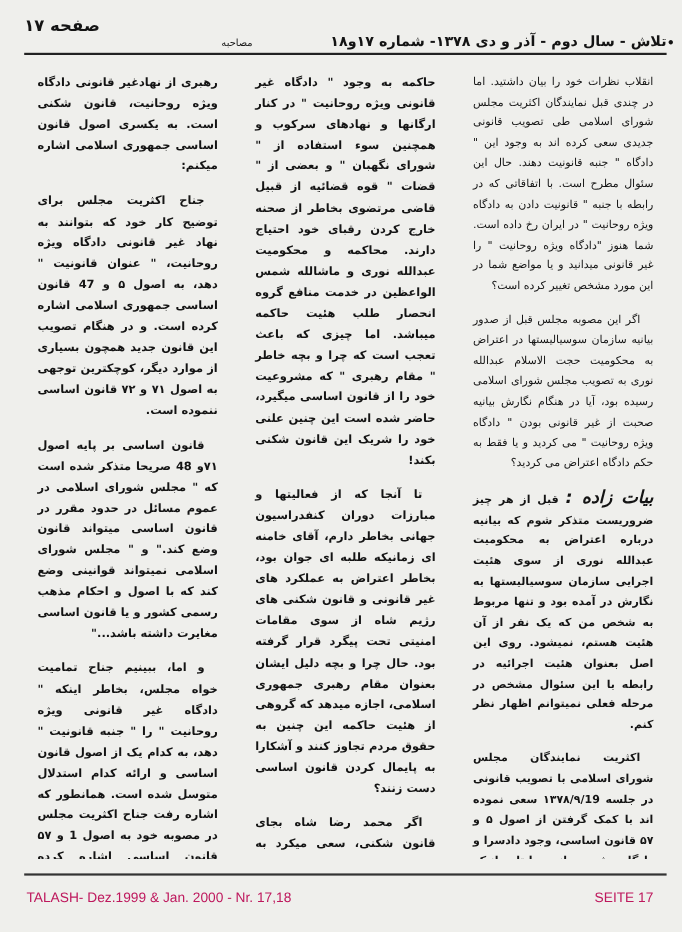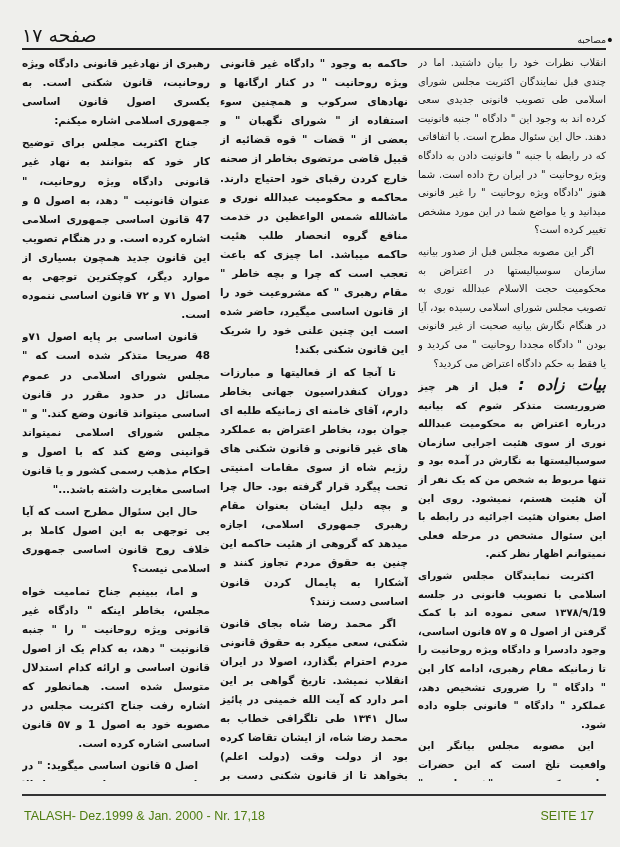--- a/index.html
+++ b/index.html
@@ -13,80 +13,80 @@
   .page { position: absolute; inset: 0; }
   .header {
     position: absolute; left: 22px; right: 14px; top: 26px; height: 22px;
     display: flex; align-items: flex-end; justify-content: space-between;
     direction: rtl;
     border-bottom: 2px solid #222;
   }
   .header .dot { position: absolute; right: -8px; top: 6px; font-size: 14px; }
   .hdr-title { font-weight: bold; font-size: 13px; letter-spacing: -0.2px; padding-bottom: 2px; }
   .hdr-section { font-size: 9px; padding-bottom: 3px; margin-left: 40px; }
-  .hdr-page { font-weight: normal; font-size: 19px; padding-bottom: 2px; }
+  .hdr-page { font-weight: bold; font-size: 15px; padding-bottom: 16px; }
   .columns {
     position: absolute; left: 22px; right: 14px; top: 54px; height: 727px;
     display: flex; direction: rtl; gap: 10px;
   }
   .col {
     flex: 1; direction: rtl; text-align: justify;
     font-size: 10.4px; line-height: 19.1px; font-weight: bold;
     overflow: hidden;
   }
   .col.right { font-weight: normal; font-size: 10px; line-height: 18.6px; }
-  .col p { margin: 0; text-indent: 12px; }
+  .col p { margin: 12px; text-indent: 12px; }
   .col p.noindent { text-indent: 0; }
   .col p + p { margin-top: 3px; }
   .speaker { font-style: italic; font-size: 16px; font-weight: bold; }
   .bottom-rule {
     position: absolute; left: 22px; right: 14px; top: 794px;
     border-top: 2px solid #333;
   }
   .footer {
     position: absolute; left: 24px; right: 26px; top: 809px;
     display: flex; justify-content: space-between;
-    font-family: "Liberation Sans", sans-serif; font-size: 12.5px; color: #4d7c0f;
+    font-family: "Liberation Sans", sans-serif; font-size: 12.5px; color: #be185d;
   }
 </style>
 </head>
 <body>
 
 <div class="page">
 
   <div class="header">
     <span class="dot">•</span>
+    <span class="hdr-title">تلاش - سال دوم - آذر و دی ۱۳۷۸- شماره ۱۷و۱۸</span>
     <span class="hdr-section">مصاحبه</span>
     <span class="hdr-page">صفحه ۱۷</span>
   </div>
 
   <div class="columns">
     <div class="col right">
       <p class="noindent">انقلاب نظرات خود را بیان داشتید. اما در چندی قبل نمایندگان اکثریت مجلس شورای اسلامی طی تصویب قانونی جدیدی سعی کرده اند به وجود این " دادگاه " جنبه قانونیت دهند. حال این سئوال مطرح است. با اتفاقاتی که در رابطه با جنبه " قانونیت دادن به دادگاه ویژه روحانیت " در ایران رخ داده است. شما هنوز "دادگاه ویژه روحانیت " را غیر قانونی میدانید و یا مواضع شما در این مورد مشخص تغییر کرده است؟</p>
-      <p>اگر این مصوبه مجلس قبل از صدور بیانیه سازمان سوسیالیستها در اعتراض به محکومیت حجت الاسلام عبدالله نوری به تصویب مجلس شورای اسلامی رسیده بود، آیا در هنگام نگارش بیانیه صحبت از غیر قانونی بودن " دادگاه مجددا روحانیت " می کردید و یا فقط به حکم دادگاه اعتراض می کردید؟</p>
+      <p>اگر این مصوبه مجلس قبل از صدور بیانیه سازمان سوسیالیستها در اعتراض به محکومیت حجت الاسلام عبدالله نوری به تصویب مجلس شورای اسلامی رسیده بود، آیا در هنگام نگارش بیانیه صحبت از غیر قانونی بودن " دادگاه ویژه روحانیت " می کردید و یا فقط به حکم دادگاه اعتراض می کردید؟</p>
       <p class="noindent" style="font-weight:bold;">
         <span class="speaker">بیات زاده :</span>
         <span>قبل از هر چیز ضروریست متذکر شوم که بیانیه درباره اعتراض به محکومیت عبدالله نوری از سوی هئیت اجرایی سازمان سوسیالیستها به نگارش در آمده بود و تنها مربوط به شخص من که یک نفر از آن هئیت هستم، نمیشود. روی این اصل بعنوان هئیت اجرائیه در رابطه با این سئوال مشخص در مرحله فعلی نمیتوانم اظهار نظر کنم.</span>
       </p>
       <p style="font-weight:bold;">اکثریت نمایندگان مجلس شورای اسلامی با تصویب قانونی در جلسه ۱۳۷۸/۹/19 سعی نموده اند با کمک گرفتن از اصول ۵ و ۵۷ قانون اساسی، وجود دادسرا و دادگاه ویژه روحانیت را تا زمانیکه مقام رهبری، ادامه کار این " دادگاه " را ضروری تشخیص دهد، عملکرد " دادگاه " قانونی جلوه داده شود.</p>
       <p style="font-weight:bold;">این مصوبه مجلس بیانگر این واقعیت تلخ است که این حضرات قانون شکن، خود به "غیر قانونی " بودن " دادگاه ویژه روحانیت " آگاهی کامل داشته اند، والا احتیاج به این امر نداشت که مجلس شورای اسلامی اقدام به تصویب چنین " قانونی " دست بزند. در هیچ یک از کشورهای قانونمدار جهان رسم بر این نیست که برای یک " نهادقانونی" مجددا طی تصویب قانون جدیدی، بر قانونی بودن آن "نهاد" تاکید ورزند. و آنگهی گروهای انحصار طلب هئیت</p>
     </div>
 
     <div class="col middle">
       <p class="noindent">حاکمه به وجود " دادگاه غیر قانونی ویژه روحانیت " در کنار ارگانها و نهادهای سرکوب و همچنین سوء استفاده از " شورای نگهبان " و بعضی از " قضات " قوه قضائیه از قبیل قاضی مرتضوی بخاطر از صحنه خارج کردن رقبای خود احتیاج دارند. محاکمه و محکومیت عبدالله نوری و ماشالله شمس الواعظین در خدمت منافع گروه انحصار طلب هئیت حاکمه میباشد. اما چیزی که باعث تعجب است که چرا و بچه خاطر " مقام رهبری " که مشروعیت خود را از قانون اساسی میگیرد، حاضر شده است این چنین علنی خود را شریک این قانون شکنی بکند!</p>
       <p>تا آنجا که از فعالیتها و مبارزات دوران کنفدراسیون جهانی بخاطر دارم، آقای خامنه ای زمانیکه طلبه ای جوان بود، بخاطر اعتراض به عملکرد های غیر قانونی و قانون شکنی های رژیم شاه از سوی مقامات امنیتی تحت پیگرد قرار گرفته بود. حال چرا و بچه دلیل ایشان بعنوان مقام رهبری جمهوری اسلامی، اجازه میدهد که گروهی از هئیت حاکمه این چنین به حقوق مردم تجاوز کنند و آشکارا به پایمال کردن قانون اساسی دست زنند؟</p>
       <p>اگر محمد رضا شاه بجای قانون شکنی، سعی میکرد به حقوق قانونی مردم احترام بگذارد، اصولا در ایران انقلاب نمیشد. تاریخ گواهی بر این امر دارد که آیت الله خمینی در پائیز سال ۱۳۴۱ طی تلگرافی خطاب به محمد رضا شاه، از ایشان تقاضا کرده بود از دولت وقت (دولت اعلم) بخواهد تا از قانون شکنی دست بر دارد. در واقع قانون شکنی رژیم شاه نقش بسیار بزرگی در شکل گرفتن و پیروزی انقلاب ۵۷ ایفا کرد.</p>
 
     </div>
 
     <div class="col left">
       <p class="noindent">رهبری از نهادغیر قانونی دادگاه ویژه روحانیت، قانون شکنی است. به یکسری اصول قانون اساسی جمهوری اسلامی اشاره میکنم:</p>
       <p>جناح اکثریت مجلس برای توضیح کار خود که بتوانند به نهاد غیر قانونی دادگاه ویژه روحانیت، " عنوان قانونیت " دهد، به اصول ۵ و 47 قانون اساسی جمهوری اسلامی اشاره کرده است. و در هنگام تصویب این قانون جدید همچون بسیاری از موارد دیگر، کوچکترین توجهی به اصول ۷۱ و ۷۲ قانون اساسی ننموده است.</p>
       <p>قانون اساسی بر پایه اصول ۷۱و 48 صریحا متذکر شده است که " مجلس شورای اسلامی در عموم مسائل در حدود مقرر در قانون اساسی میتواند قانون وضع کند." و " مجلس شورای اسلامی نمیتواند قوانینی وضع کند که با اصول و احکام مذهب رسمی کشور و یا قانون اساسی مغایرت داشته باشد..."</p>
-      <p>حال این سئوال مطرح است که آیا بی توجهی به این اصول کاملا بر خلاف روح قانون اساسی جمهوری اسلامی نیست؟</p>
       <p>و اما، ببینیم جناح تمامیت خواه مجلس، بخاطر اینکه " دادگاه غیر قانونی ویژه روحانیت " را " جنبه قانونیت " دهد، به کدام یک از اصول قانون اساسی و ارائه کدام استدلال متوسل شده است. همانطور که اشاره رفت جناح اکثریت مجلس در مصوبه خود به اصول 1 و ۵۷ قانون اساسی اشاره کرده است.</p>
       <p>اصل ۵ قانون اساسی میگوید: " در زمان غیبت حضرت ولی عصر عجل الا تعالی فرجه، در جمهوری اسلامی ایران ولایت امر و امامت امت بر عهده فقیه عادل و با تقوا، آگاه به زمان، شجاع، مدیر و مدبر است که طبق اصل ۱۰۷ عهده دار آن میگردد.."</p>
 
     </div>
   </div>
 
   <div class="bottom-rule"></div>
 
   <div class="footer">
     <span>TALASH- Dez.1999 &amp; Jan. 2000 - Nr. 17,18</span>

